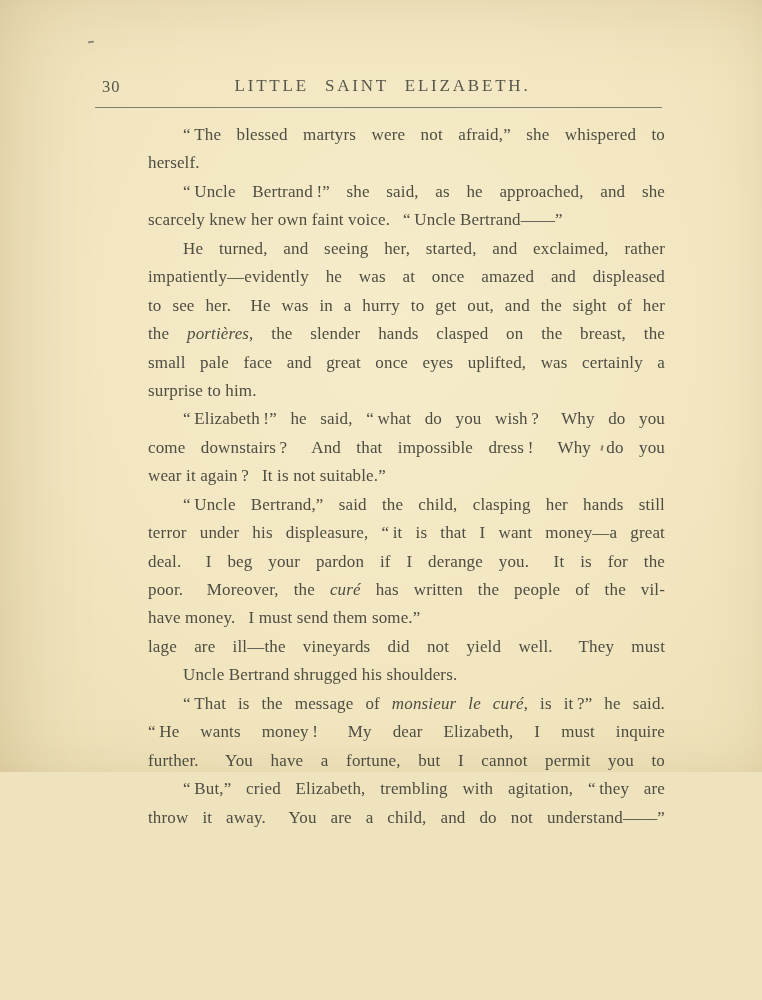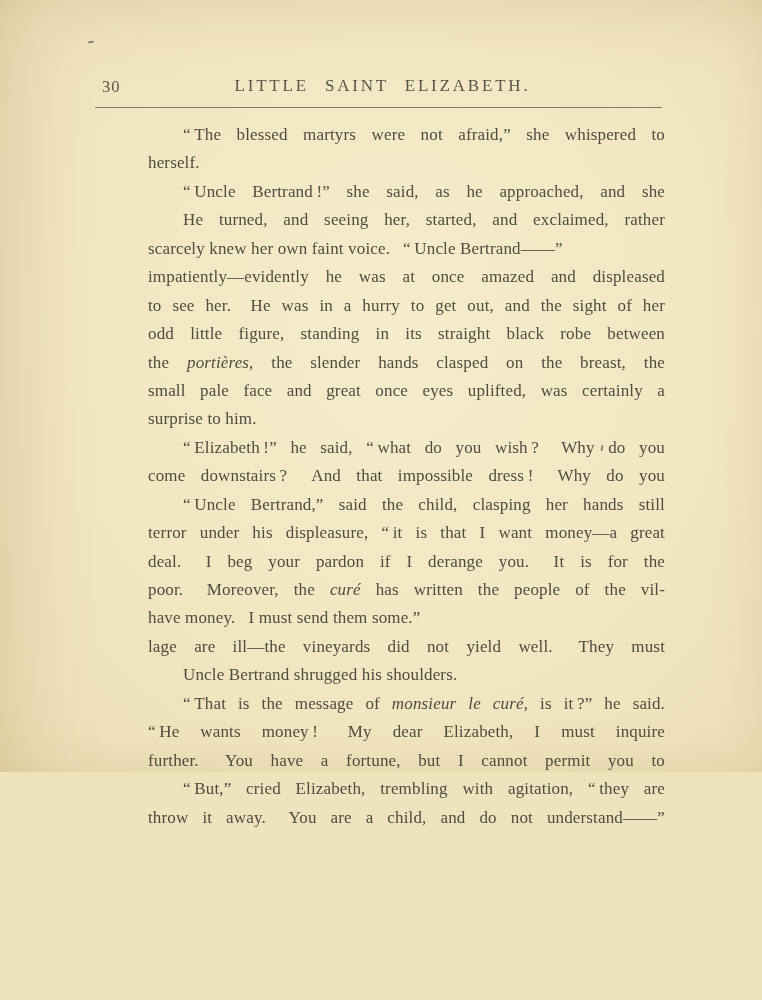--- a/index.html
+++ b/index.html
@@ -111,30 +111,30 @@
     <span class="page-number">30</span>
     <span class="running-title">LITTLE SAINT ELIZABETH.</span>
   </div>
 
   <div class="header-rule"></div>
 
   <div class="page-body">
       <div class="line indent just"><span>“ The blessed martyrs were not afraid,” she whispered to</span></div>
       <div class="line"><span>herself.</span></div>
       <div class="line indent just"><span>“ Uncle Bertrand !” she said, as he approached, and she</span></div>
+      <div class="line"><span>scarcely knew her own faint voice.  “ Uncle Bertrand——”</span></div>
       <div class="line indent just"><span>He turned, and seeing her, started, and exclaimed, rather</span></div>
-      <div class="line"><span>scarcely knew her own faint voice.  “ Uncle Bertrand——”</span></div>
       <div class="line just"><span>impatiently—evidently he was at once amazed and displeased</span></div>
       <div class="line just"><span>to see her.  He was in a hurry to get out, and the sight of her</span></div>
-      <div class="line just"><span>odd little figure, standing in its straight black robe between</span></div>
       <div class="line just"><span>the </span><i>portières</i><span>, the slender hands clasped on the breast, the</span></div>
       <div class="line just"><span>small pale face and great once eyes uplifted, was certainly a</span></div>
       <div class="line"><span>surprise to him.</span></div>
       <div class="line indent just"><span>“ Elizabeth !” he said, “ what do you wish ?  Why do you</span></div>
       <div class="line just"><span>come downstairs ?  And that impossible dress !  Why do you</span></div>
+      <div class="line"><span>wear it again ?  It is not suitable.”</span></div>
       <div class="line indent just"><span>“ Uncle Bertrand,” said the child, clasping her hands still</span></div>
       <div class="line just"><span>terror under his displeasure, “ it is that I want money—a great</span></div>
       <div class="line just"><span>deal.  I beg your pardon if I derange you.  It is for the</span></div>
       <div class="line just"><span>poor.  Moreover, the </span><i>curé</i><span> has written the people of the vil-</span></div>
       <div class="line"><span>have money.  I must send them some.”</span></div>
       <div class="line just"><span>lage are ill—the vineyards did not yield well.  They must</span></div>
       <div class="line indent"><span>Uncle Bertrand shrugged his shoulders.</span></div>
       <div class="line indent just"><span>“ That is the message of </span><i>monsieur le curé</i><span>, is it ?” he said.</span></div>
       <div class="line just"><span>“ He wants money !  My dear Elizabeth, I must inquire</span></div>
       <div class="line just"><span>further.  You have a fortune, but I cannot permit you to</span></div>

